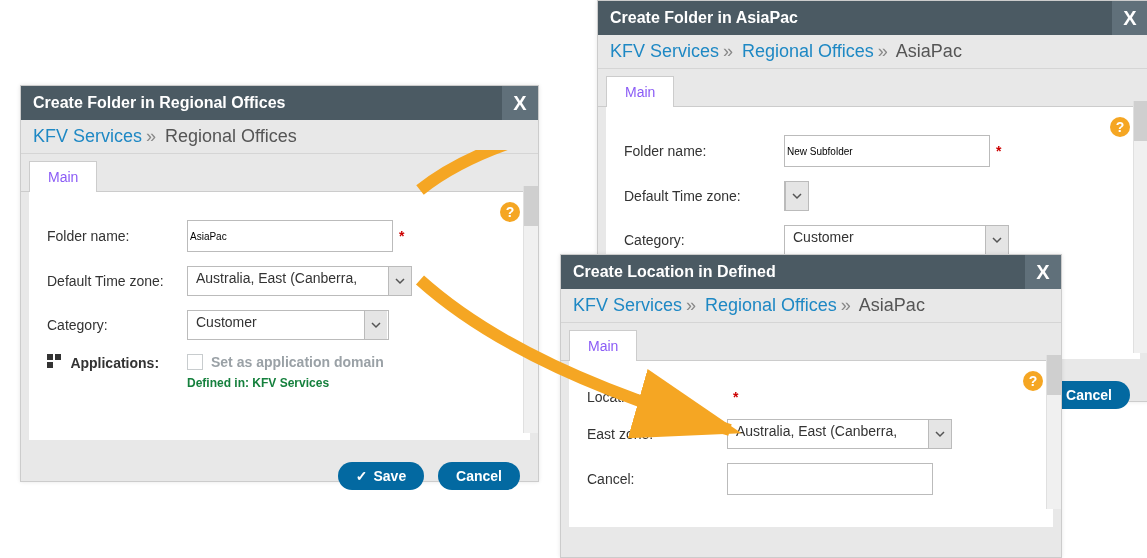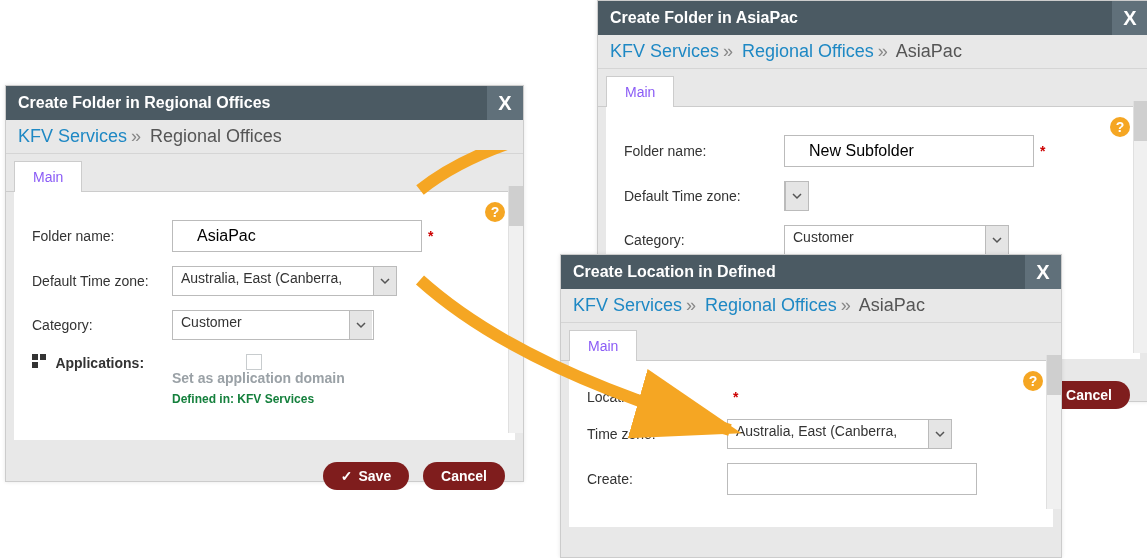--- a/index.html
+++ b/index.html
@@ -10,31 +10,31 @@
   .crumbs{padding:6px 12px;color:#555;font-size:18px;border-bottom:1px solid #d5d5d5;background:#e8e8e8;}
   .crumbs a{color:#1e88c4;text-decoration:none;}
   .crumbs .sep{color:#888;margin:0 4px;}
   .tab-strip{padding:0 8px;background:#e8e8e8;border-bottom:1px solid #ccc;}
   .tab{display:inline-block;background:#fff;border:1px solid #ccc;border-bottom:none;padding:7px 18px;margin-top:6px;font-size:14px;color:#8b5cf6;position:relative;top:1px;}
   .body{background:#fff;padding:14px 18px 18px 18px;position:relative;margin:0 8px 12px 8px;min-height:60px;}
   .help{width:20px;height:20px;border-radius:50%;background:#f5a623;color:#fff;font-weight:bold;font-size:14px;display:flex;align-items:center;justify-content:center;cursor:pointer;position:absolute;top:10px;right:10px;}
   .row{display:flex;align-items:center;margin:14px 0;}
   .row .lbl{width:140px;color:#333;}
   .row .lbl.wide{width:160px;}
-  .row input[type=text]{height:26px;border:1px solid #bbb;padding:2px 24px;font-size:16px;width:200px;font-family:inherit;}
+  .row input[type=text]{height:26px;border:1px solid #bbb;padding:2px 2px;font-size:10px;width:200px;font-family:inherit;}
   .row .req{color:#c00;margin-left:6px;font-weight:bold;}
   .select{display:inline-flex;align-items:stretch;border:1px solid #bbb;height:28px;background:#fff;}
   .select .val{padding:3px 8px;min-width:184px;white-space:nowrap;overflow:hidden;}
   .select .arrow{width:22px;background:#e5e5e5;border-left:1px solid #bbb;display:flex;align-items:center;justify-content:center;cursor:pointer;}
   .select .arrow svg{width:10px;height:10px;}
-  .chk-row{display:flex;align-items:center;color:#9aa1a6;flex-direction:column;}
+  .chk-row{display:flex;align-items:center;color:#9aa1a6;}
   .chk-row .box{width:14px;height:14px;border:1px solid #c8ccce;margin-right:8px;}
   .defined{font-size:12px;color:#15803d;margin-top:6px;}
   .footer{text-align:right;padding:10px 18px 16px 0;}
-  .btn{display:inline-flex;align-items:center;gap:6px;background:#7f1d1d;color:#fff;border:none;border-radius:16px;padding:6px 18px;font-size:14px;font-weight:600;cursor:pointer;margin-left:10px;}
+  .btn{display:inline-flex;align-items:center;gap:6px;background:#0369a1;color:#fff;border:none;border-radius:16px;padding:6px 18px;font-size:14px;font-weight:600;cursor:pointer;margin-left:10px;}
   .btn .chk{font-weight:bold;}
   .scroll{width:14px;background:#f0f0f0;border-left:1px solid #e0e0e0;position:absolute;top:var(--stop);right:0;bottom:48px;}
   .scroll .thumb{background:#cfcfcf;width:100%;height:40px;}
   .apps-ico{display:inline-block;width:14px;height:14px;margin-right:6px;position:relative;}
   .apps-ico span{position:absolute;width:6px;height:6px;background:#333;}
   .apps-ico .a{left:0;top:0;}
   .apps-ico .b{left:8px;top:0;}
   .apps-ico .c{left:0;top:8px;}
   svg.arrow-annot{position:absolute;pointer-events:none;}
 </style>
@@ -92,21 +92,21 @@
     <button class="btn">
           <span class="chk">✓</span>
           <span>Save</span>
         </button>
     <button class="btn">
           <span>Cancel</span>
         </button>
   </div>
 </div>
 
-<div class="dialog" style="left:5px;top:85px;width:517px;height:395px;--stop:100px;">
+<div class="dialog" style="left:20px;top:85px;width:517px;height:395px;--stop:100px;">
   <div class="title-bar">
     <span>Create Folder in Regional Offices</span>
     <div class="close">X</div>
   </div>
   <div class="crumbs">
     <a href="#">KFV Services</a><span class="sep">»</span>
     <span>Regional Offices</span>
   </div>
   <div class="tab-strip">
     <div class="tab">Main</div>
@@ -183,32 +183,32 @@
   <div class="tab-strip">
     <div class="tab">Main</div>
   </div>
   <div class="body" style="min-height:130px;">
     <div class="help">?</div>
     <div class="row">
       <div class="lbl">Location name:</div>
       <span class="req">*</span>
     </div>
     <div class="row">
-      <div class="lbl">Time zone:</div>
+      <div class="lbl">East zone:</div>
       <div class="select">
         <div class="val">Australia, East (Canberra,</div>
         <div class="arrow">
               <svg viewBox="0 0 10 10">
                 <path d="M1 3 L5 7 L9 3" fill="none" stroke="#555" stroke-width="1.5"></path>
               </svg>
             </div>
       </div>
     </div>
     <div class="row">
-      <div class="lbl">Create:</div>
+      <div class="lbl">Cancel:</div>
       <input type="text" value="" style="">
     </div>
   </div>
   <div class="scroll">
         <div class="thumb"></div>
       </div>
   <div class="footer">
     
     
   </div>

